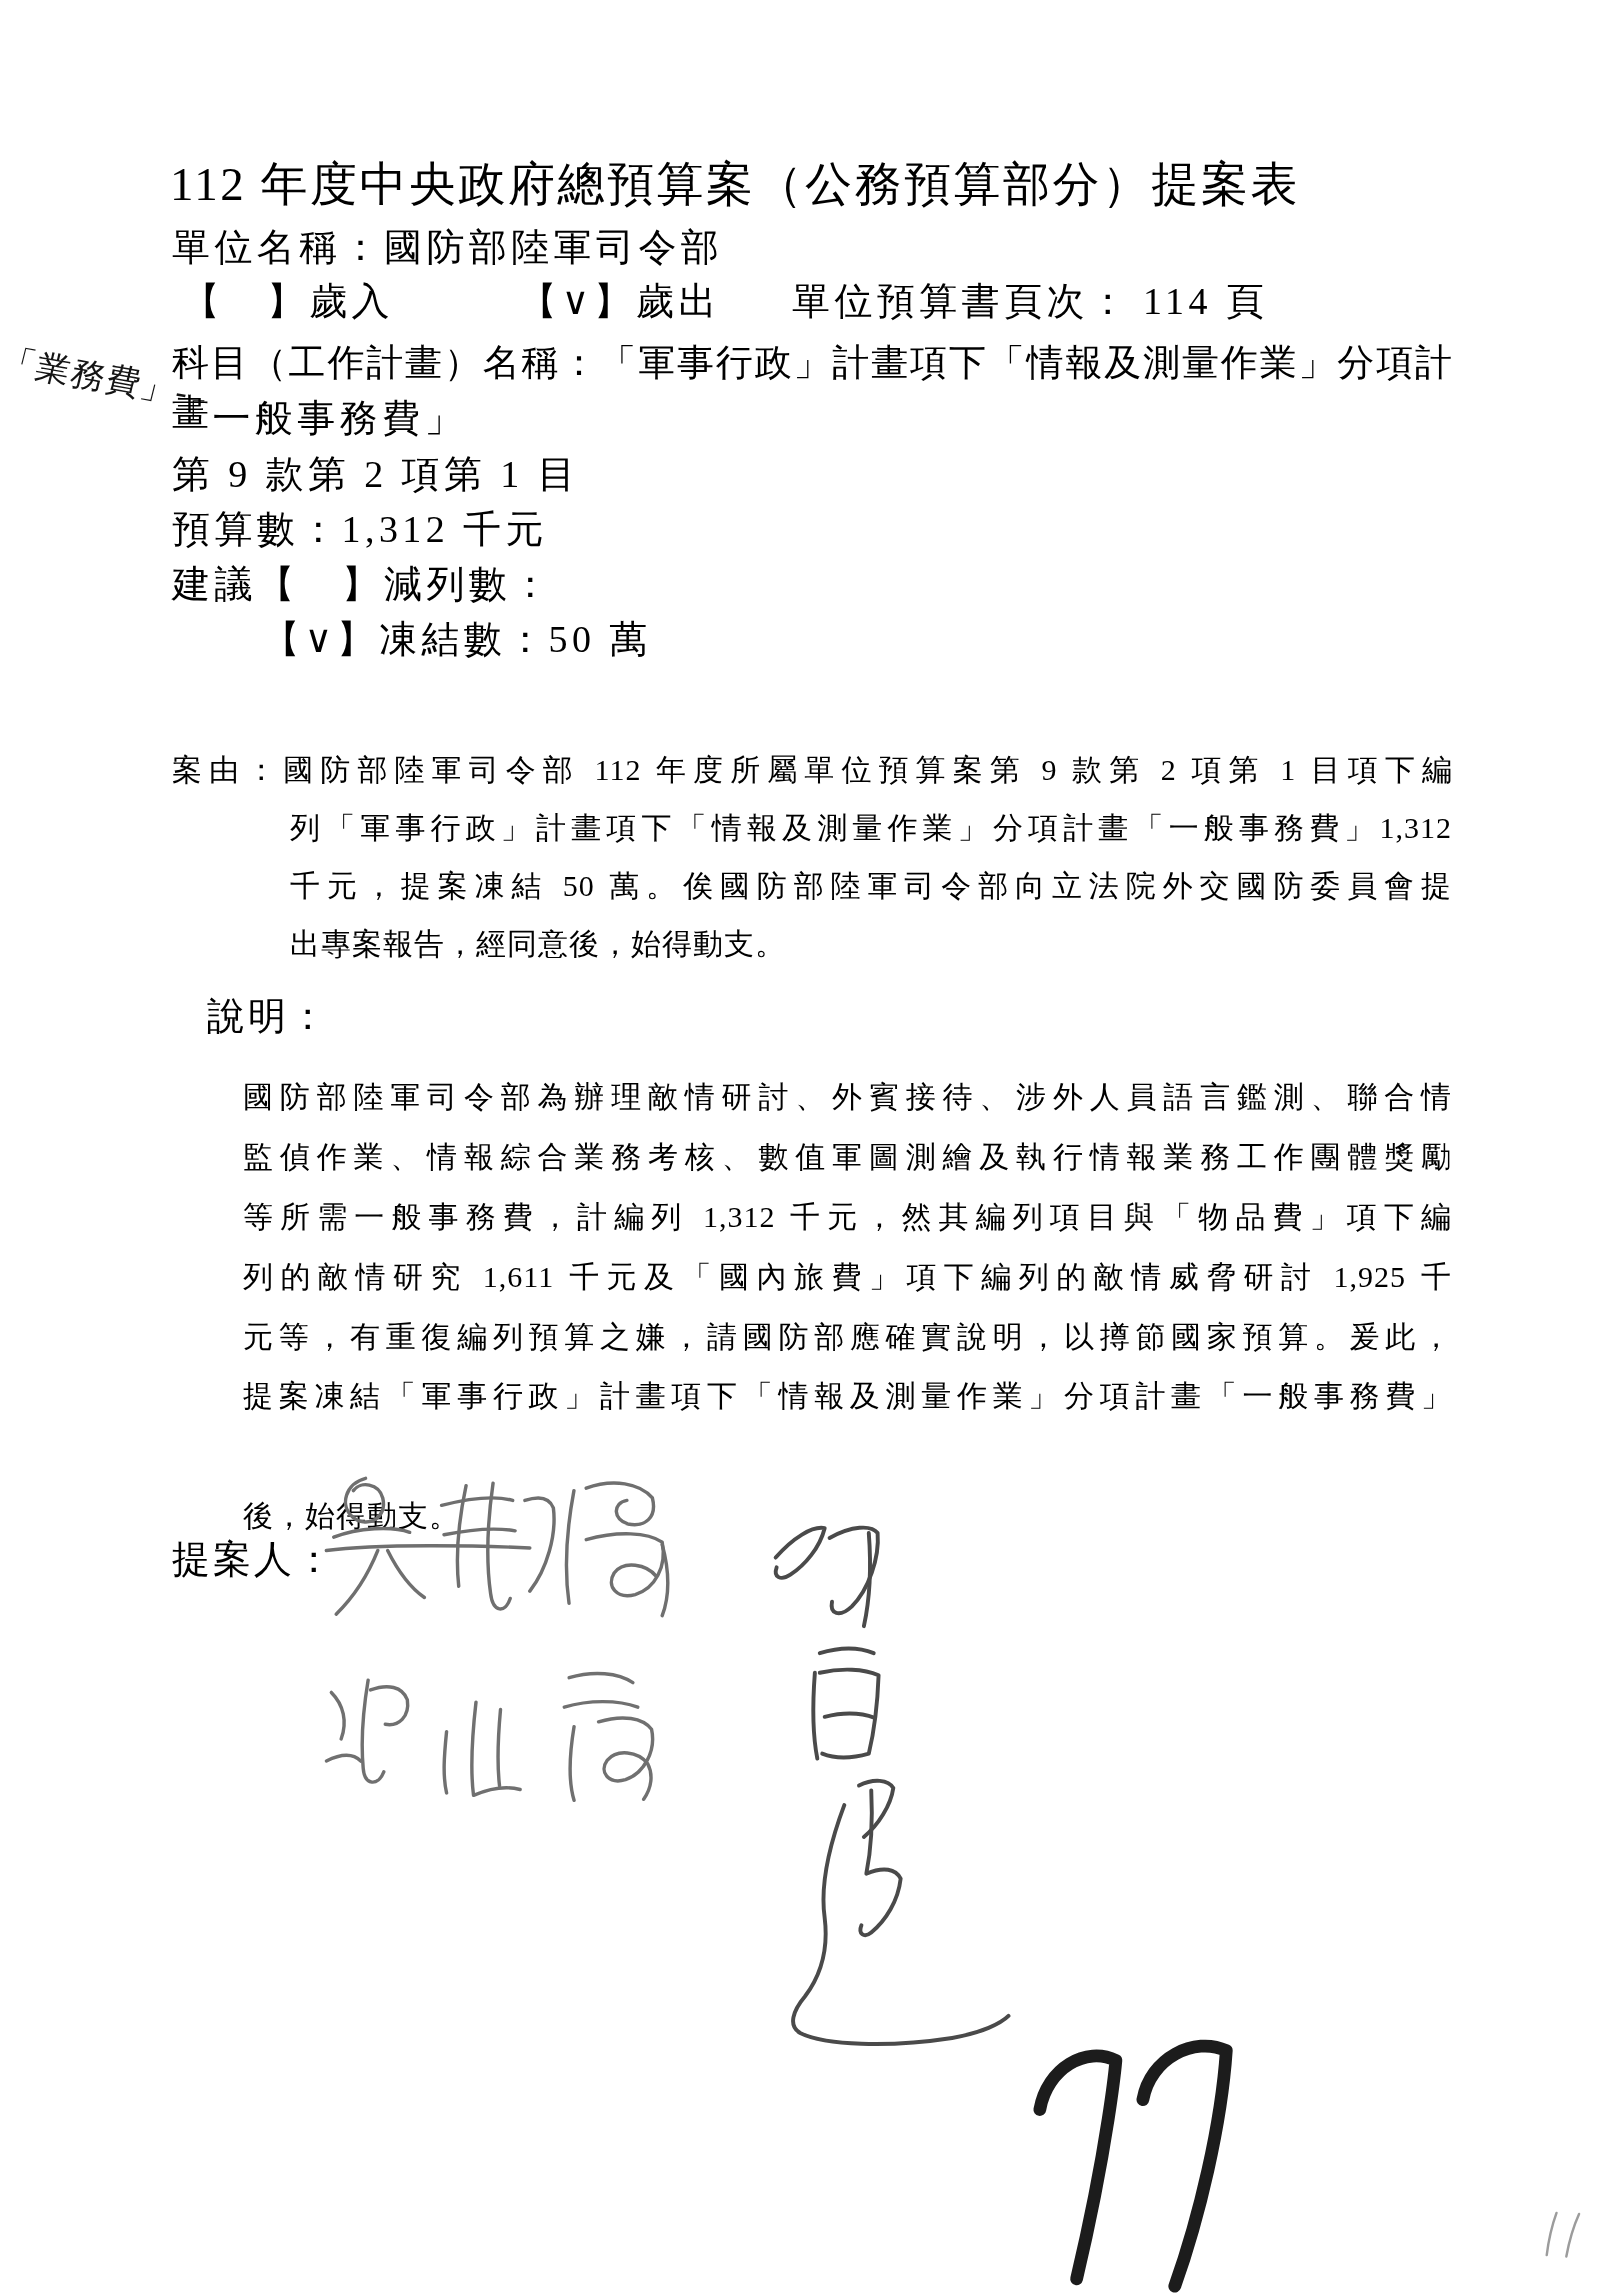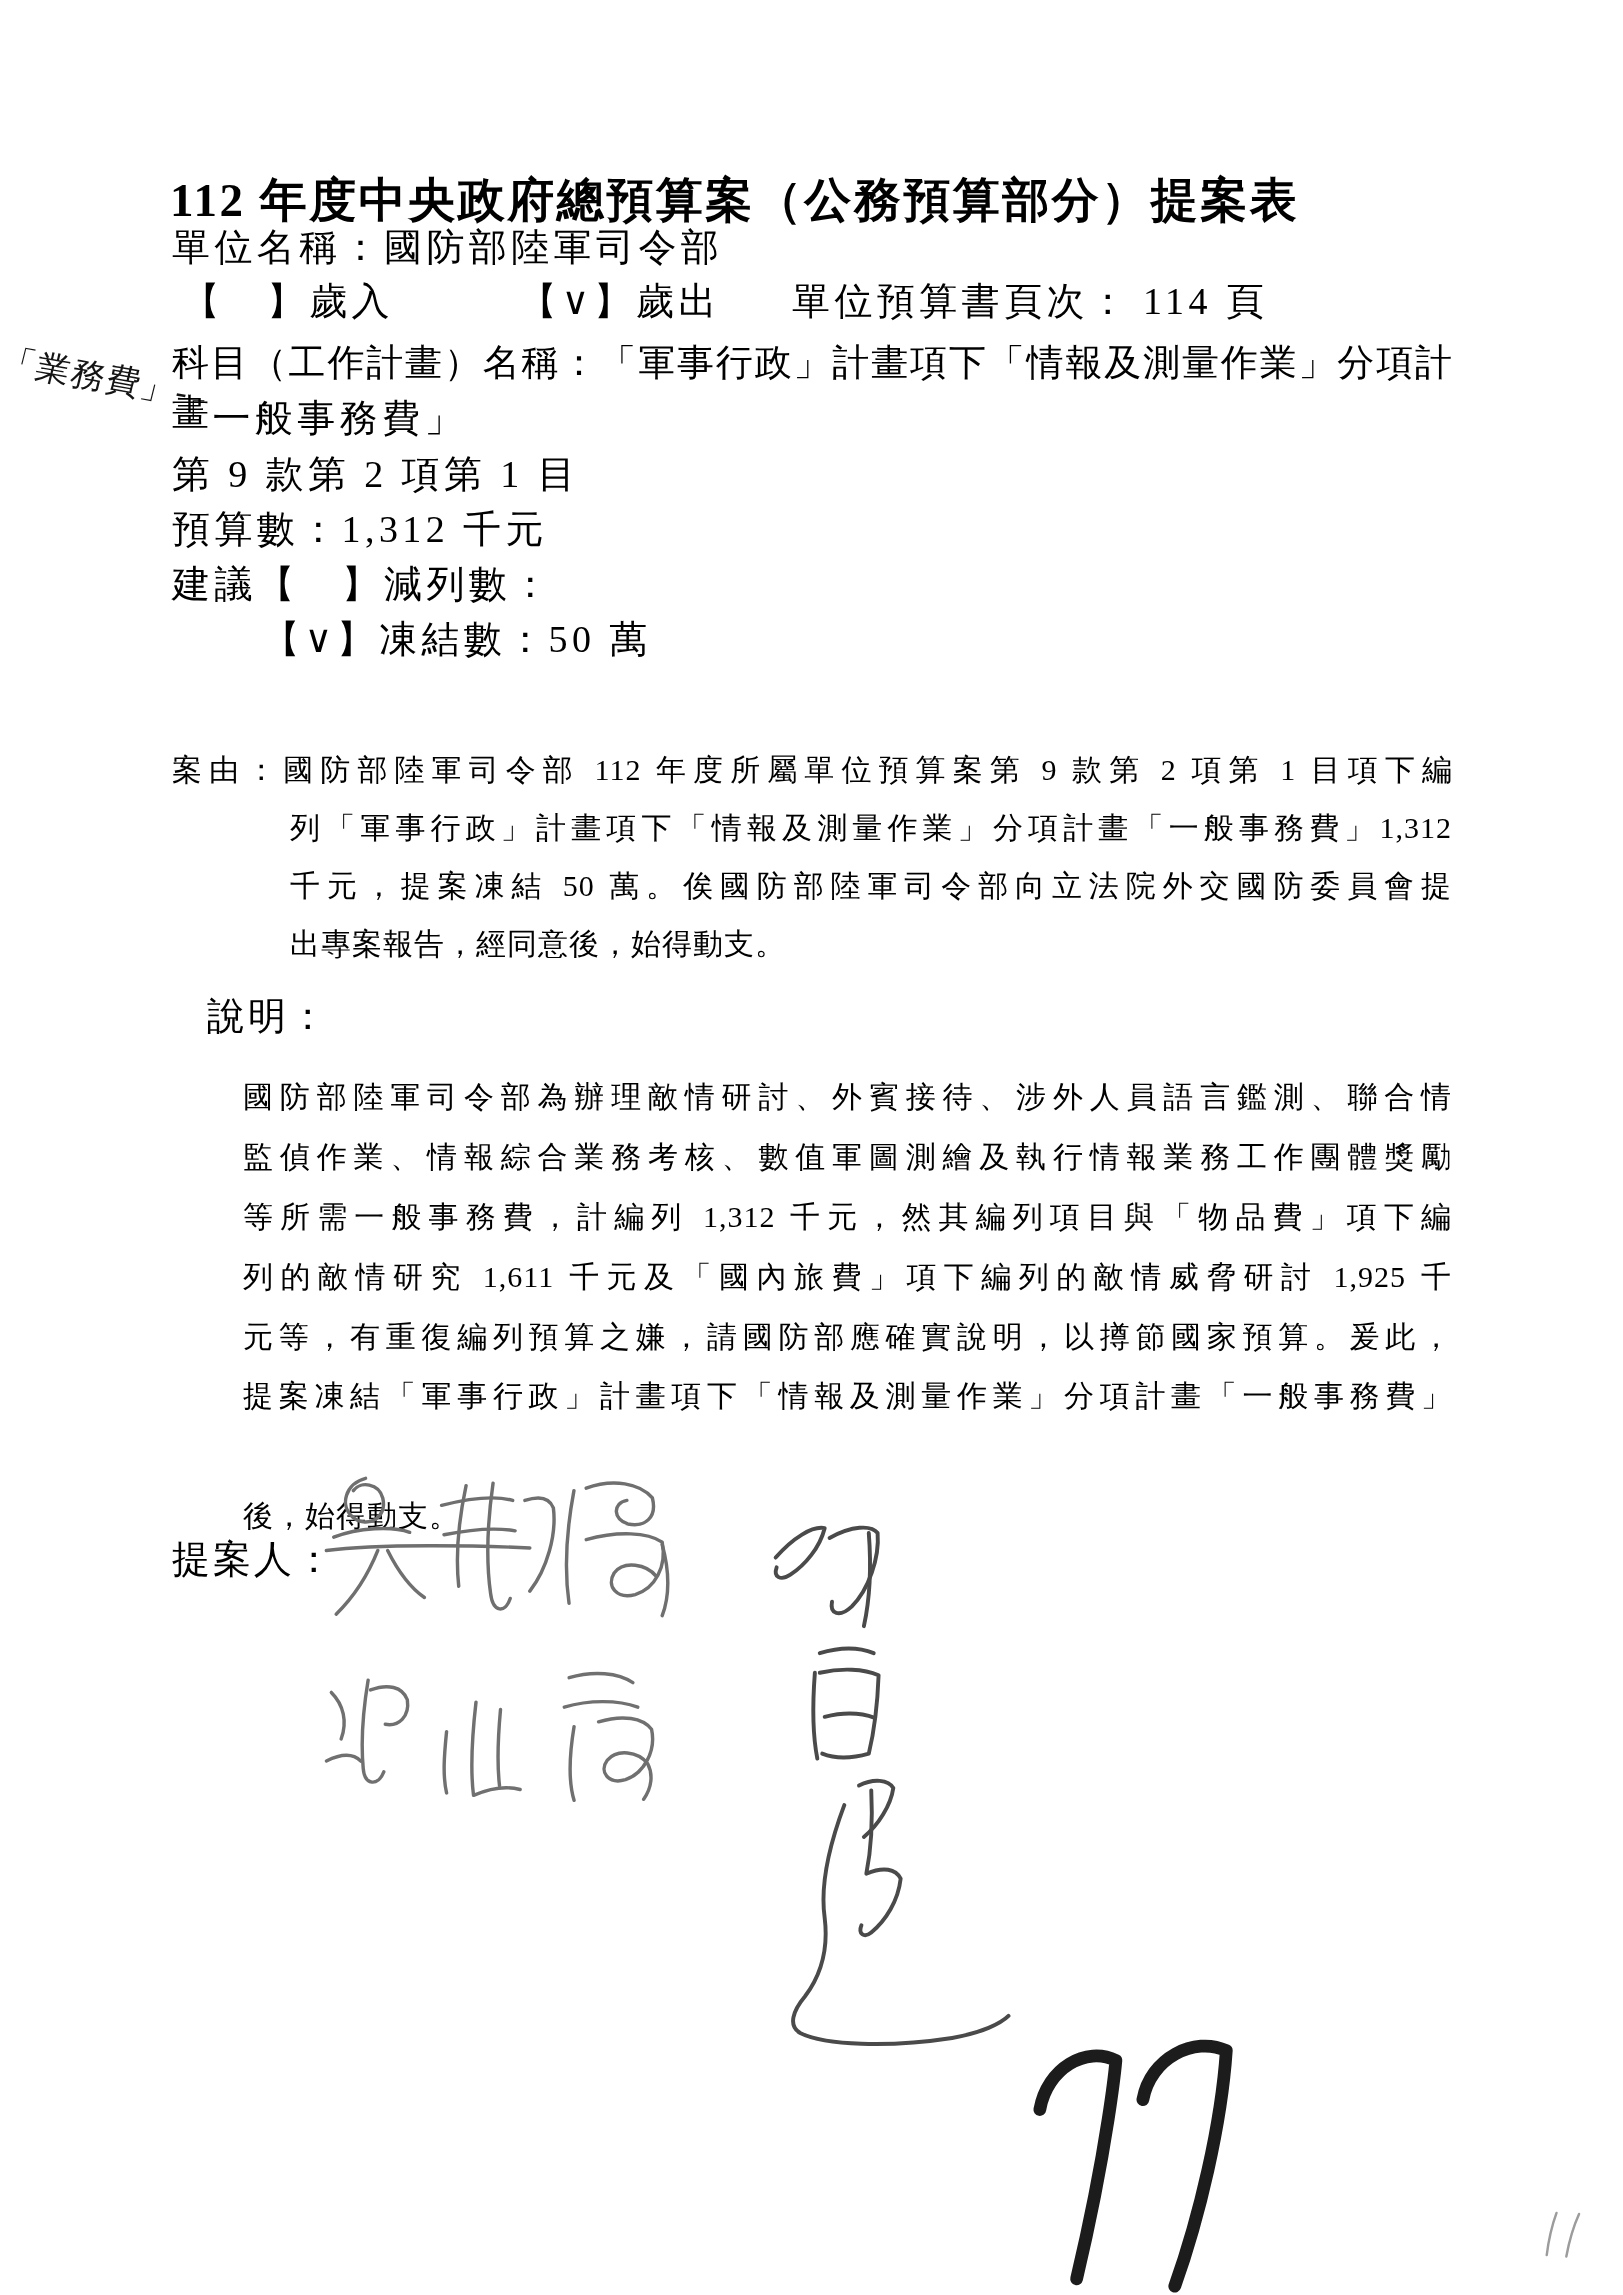--- a/index.html
+++ b/index.html
@@ -11,22 +11,22 @@
     width: 1624px;
     height: 2295px;
     background: #ffffff;
     overflow: hidden;
     font-family: "Liberation Serif", "DejaVu Serif", serif;
     color: #000000;
   }
   .abs { position: absolute; }
   .doc-title {
     left: 170px; top: 153px;
-    font-size: 47px; font-weight: 700;
-    letter-spacing: 2.5px; white-space: nowrap; margin-top: 16px;
+    font-size: 47px; font-weight: 400;
+    letter-spacing: 2.5px; white-space: nowrap;
   }
   .info-line {
     font-size: 38px; letter-spacing: 4.4px; white-space: nowrap;
   }
   .subject-l1 {
     left: 172px; top: 338px; width: 1281px;
     font-size: 37px; letter-spacing: 1px;
     text-align: justify; text-align-last: justify;
   }
   .para-line {

